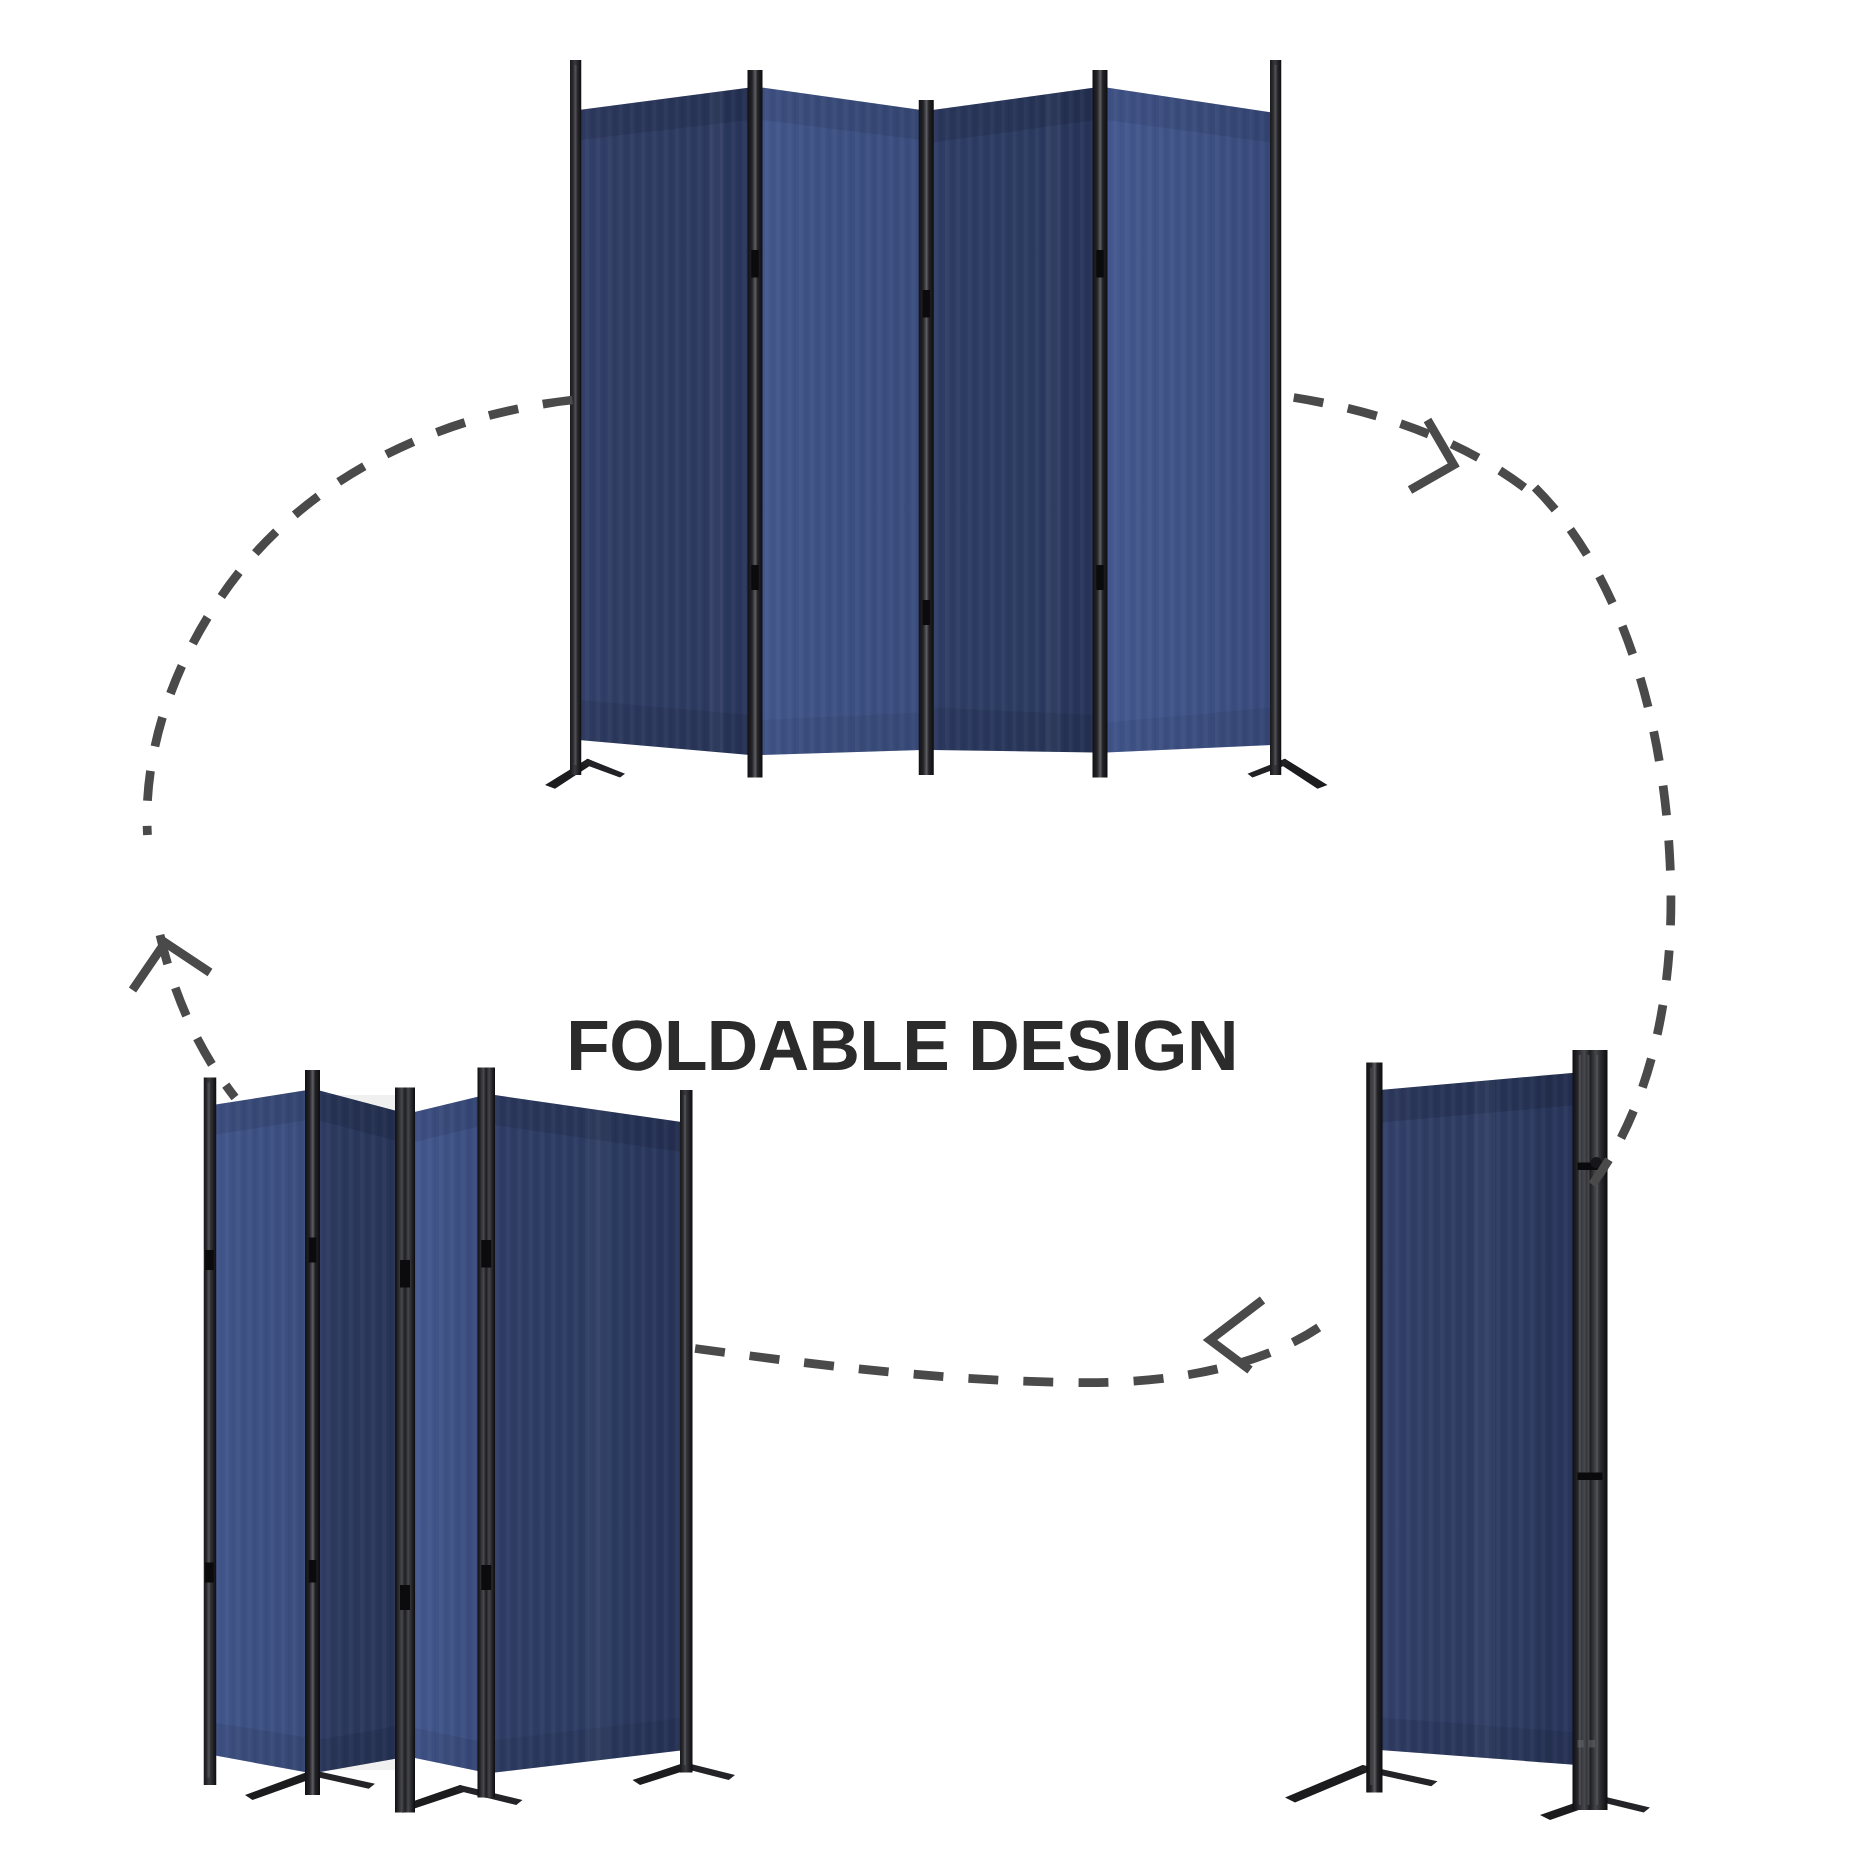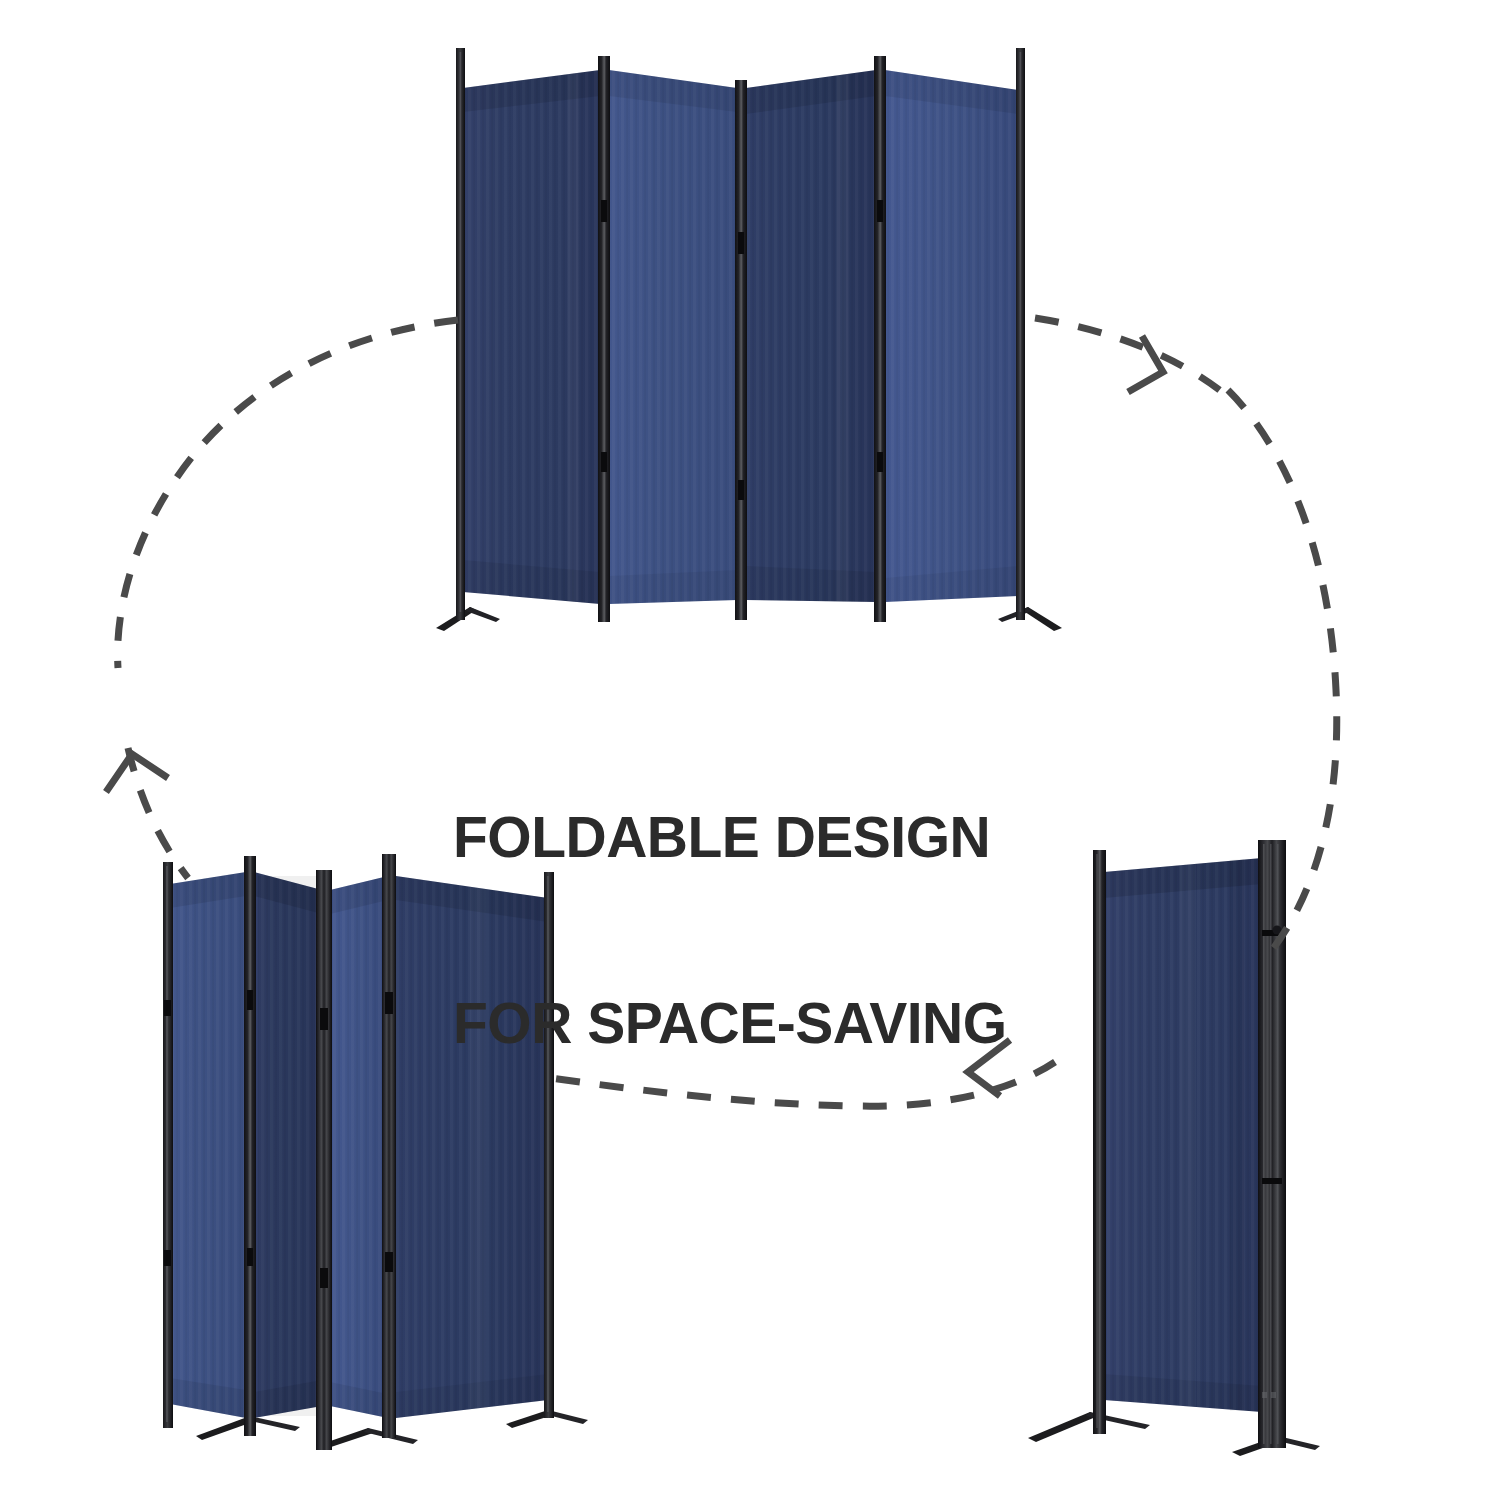--- a/index.html
+++ b/index.html
@@ -286,16 +286,15 @@
       <path d="M458 320 C352 332 258 378 196 452
                C140 520 114 600 118 668" fill="none" stroke="#4a4a4a" stroke-width="7" stroke-dasharray="24 20" stroke-linecap="butt"></path>
       <path d="M128 748 C140 800 160 842 188 878" fill="none" stroke="#4a4a4a" stroke-width="7" stroke-dasharray="24 20" stroke-linecap="butt"></path>
       <polyline points="106,792 132,754 168,778" fill="none" stroke="#4a4a4a" stroke-width="7" stroke-linecap="butt" stroke-linejoin="miter"></polyline>
     </g>
 
   </svg>
 
   <div class="headline">
     <span class="ln">FOLDABLE DESIGN</span>
-    <span class="ln">FOR SPACE-SAVING</span>
   </div>
 
 </div>
 
 </body></html>

